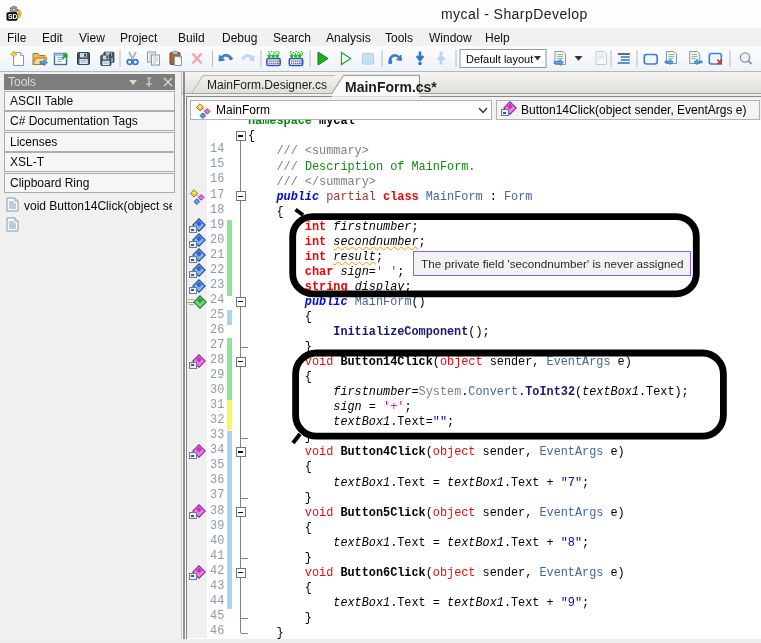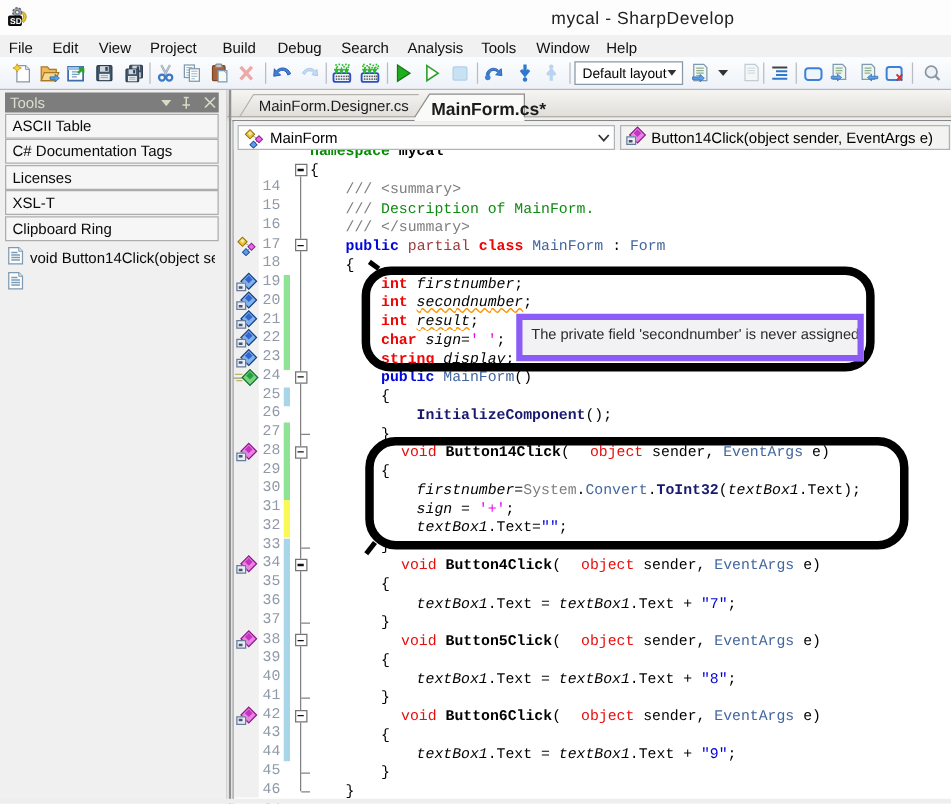--- a/index.html
+++ b/index.html
@@ -37,41 +37,41 @@
   .fbox{position:absolute;left:235.5px;width:10px;height:10px;background:#fff;
      border:1px solid #757575;box-sizing:border-box;}
   .fbox i{position:absolute;left:1.5px;top:3.2px;width:5px;height:1.4px;background:#111;}
   .ftick{position:absolute;left:241px;width:7px;height:1px;background:#828282;}
   
   #lnums{left:207px;top:114.4px;width:17.3px;font-family:"Liberation Mono",monospace;
      font-size:11.85px;line-height:15.05px;text-align:right;color:#9099a8;margin-top:28px;}
   #code{left:248px;top:114.4px;font-family:"Liberation Mono",monospace;
      font-size:11.85px;line-height:15.05px;color:#000;white-space:pre;}
   #code b{font-weight:bold;}
-  .k{color:#0007d8;font-weight:bold;}
+  .k{color:#0007d8;font-weight:bold;font-style:italic;}
   .t{color:#f00303;font-weight:bold;}
-  .tv{color:#e80c0c;margin-left:16px;}
+  .tv{color:#e80c0c;}
   .pt{color:#993a3a;}
   .ty{color:#43669e;}
   .m{color:#000;font-weight:bold;}
   .mc{color:#191970;font-weight:bold;}
   .f{font-style:italic;text-align:center;}
   .s{color:#0101dd;}
   .ch{color:#f000f0;}
   .cg{color:#7f7f7f;}
   .cc{color:#0f8b12;}
   .nk{color:#078b07;font-weight:bold;}
   .w{text-decoration:underline wavy #ff9400 1px;text-underline-offset:1px;}
   
   #navbar{left:187px;top:97px;width:574px;height:23px;background:#f1f1f0;}
   #combo1{left:190px;top:100px;width:302px;height:19.5px;background:#fff;border:1px solid #b0b4ba;box-sizing:border-box;}
   #combo1 span{position:absolute;left:25px;top:2px;font-size:12px;color:#000;}
   #combo2{left:496px;top:100px;width:264px;height:19.5px;background:#f3f3f1;border:1px solid #b0b4ba;box-sizing:border-box;}
   #combo2 span{position:absolute;left:24px;top:2px;font-size:12px;color:#000;white-space:nowrap;}
-  #tooltip{left:413px;top:251px;width:278px;height:38px;background:#f2f2f4;border:5px solid #8b5cf6;
+  #tooltip{left:413px;top:251px;width:278px;height:25px;background:#f2f2f4;border:1px solid #8b5cf6;
      box-sizing:border-box;font-size:11.7px;color:#2a2a2a;line-height:23px;padding-left:7px;white-space:nowrap;overflow:hidden;}
   #botstrip{left:0;top:638.5px;width:761px;height:4.5px;background:#eeeeec;}
 </style>
 </head>
 <body>
 <div id="app">
   <div class="abs" id="titlebar"></div>
   <div class="abs" id="title">mycal - SharpDevelop</div>
   <div class="abs" id="menubar"></div>
   <div class="abs" id="toolbar"></div>

